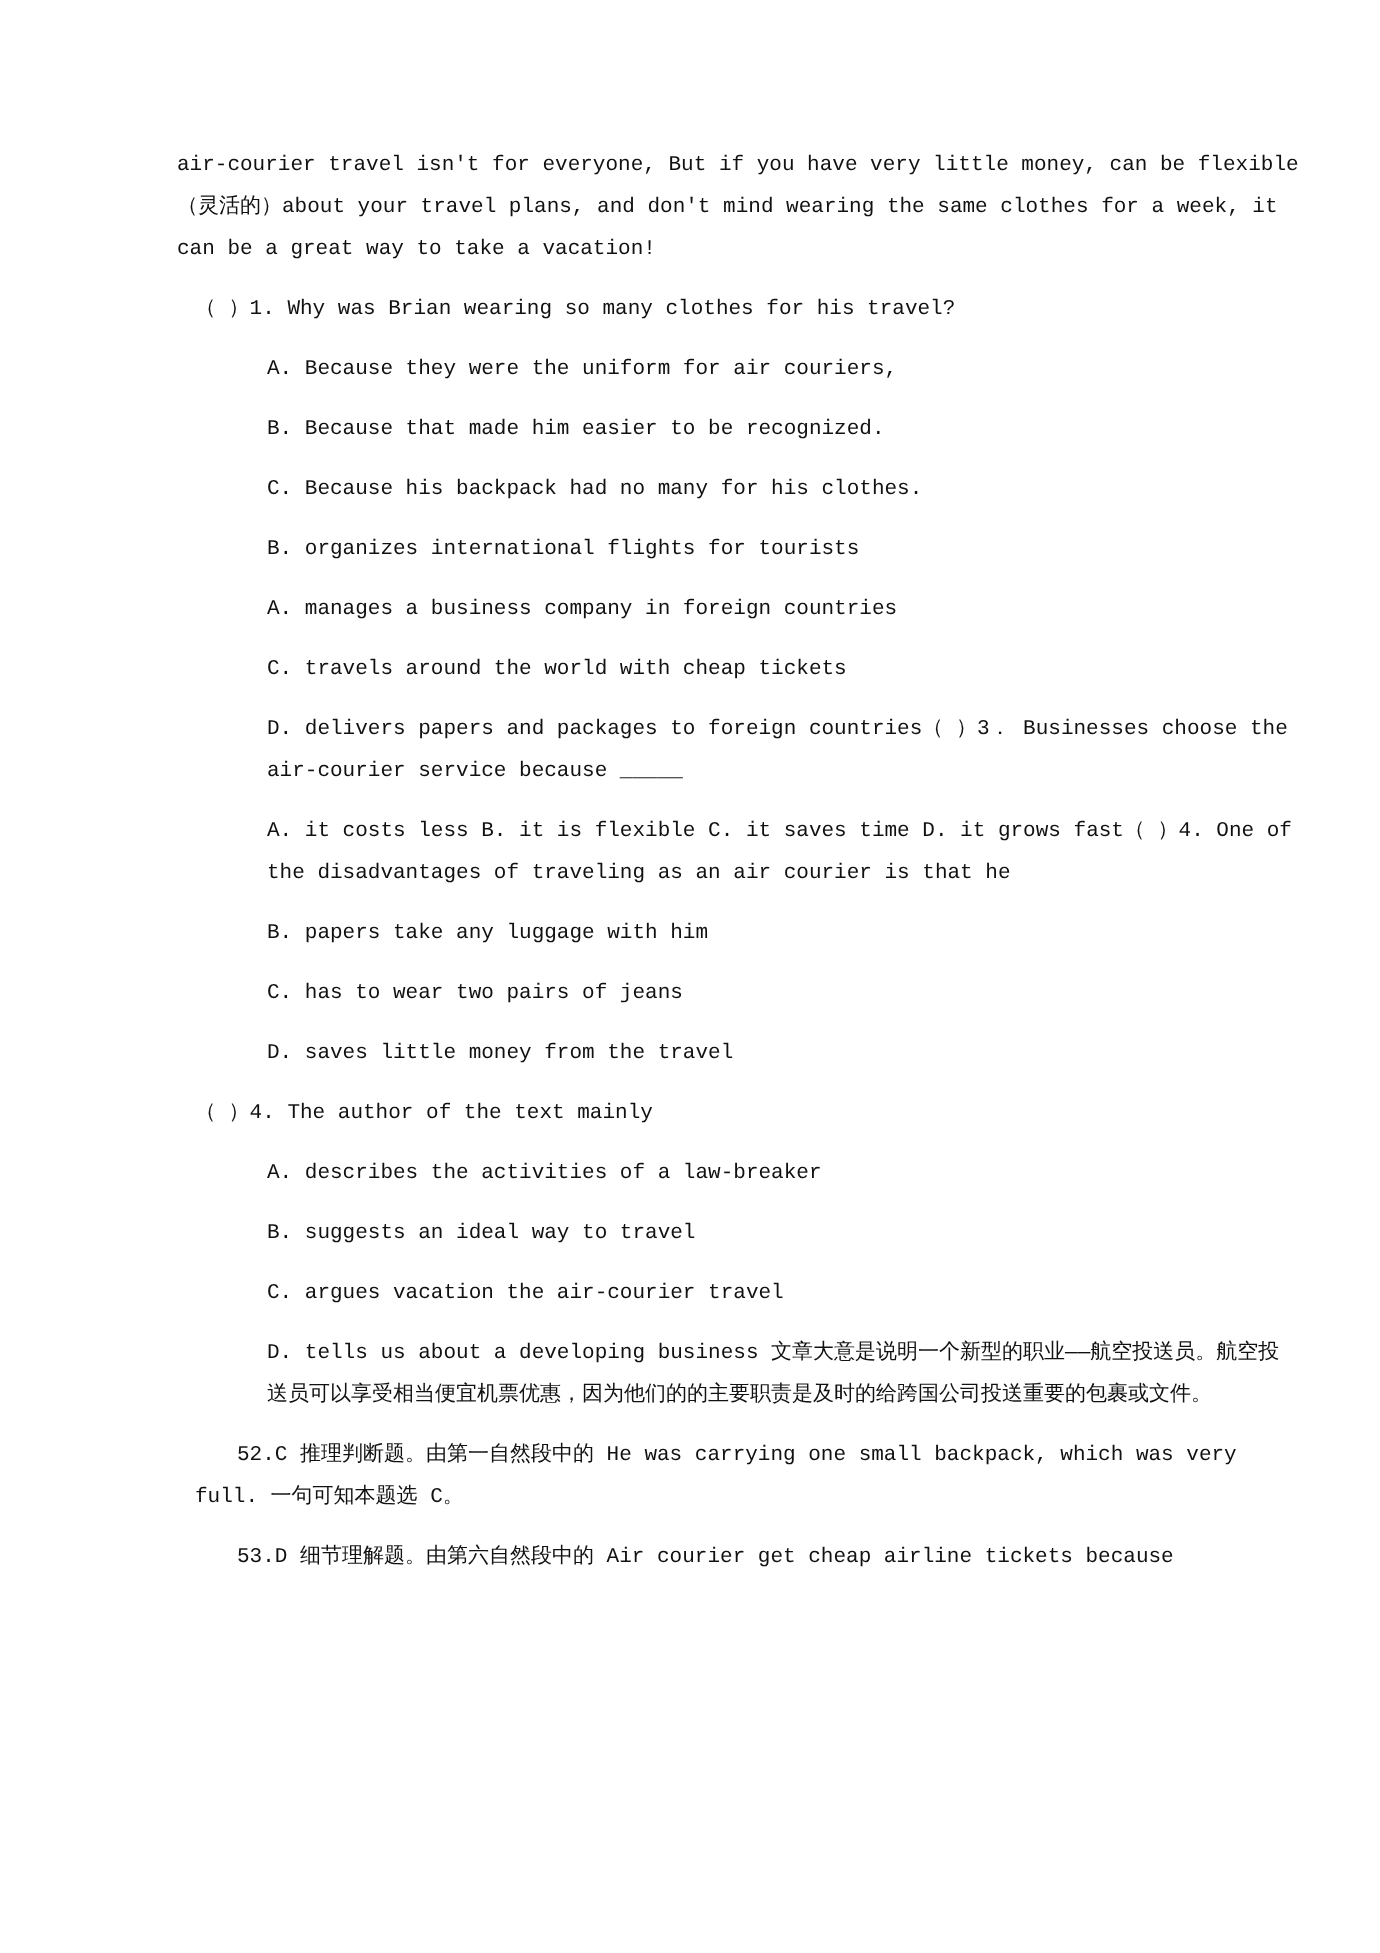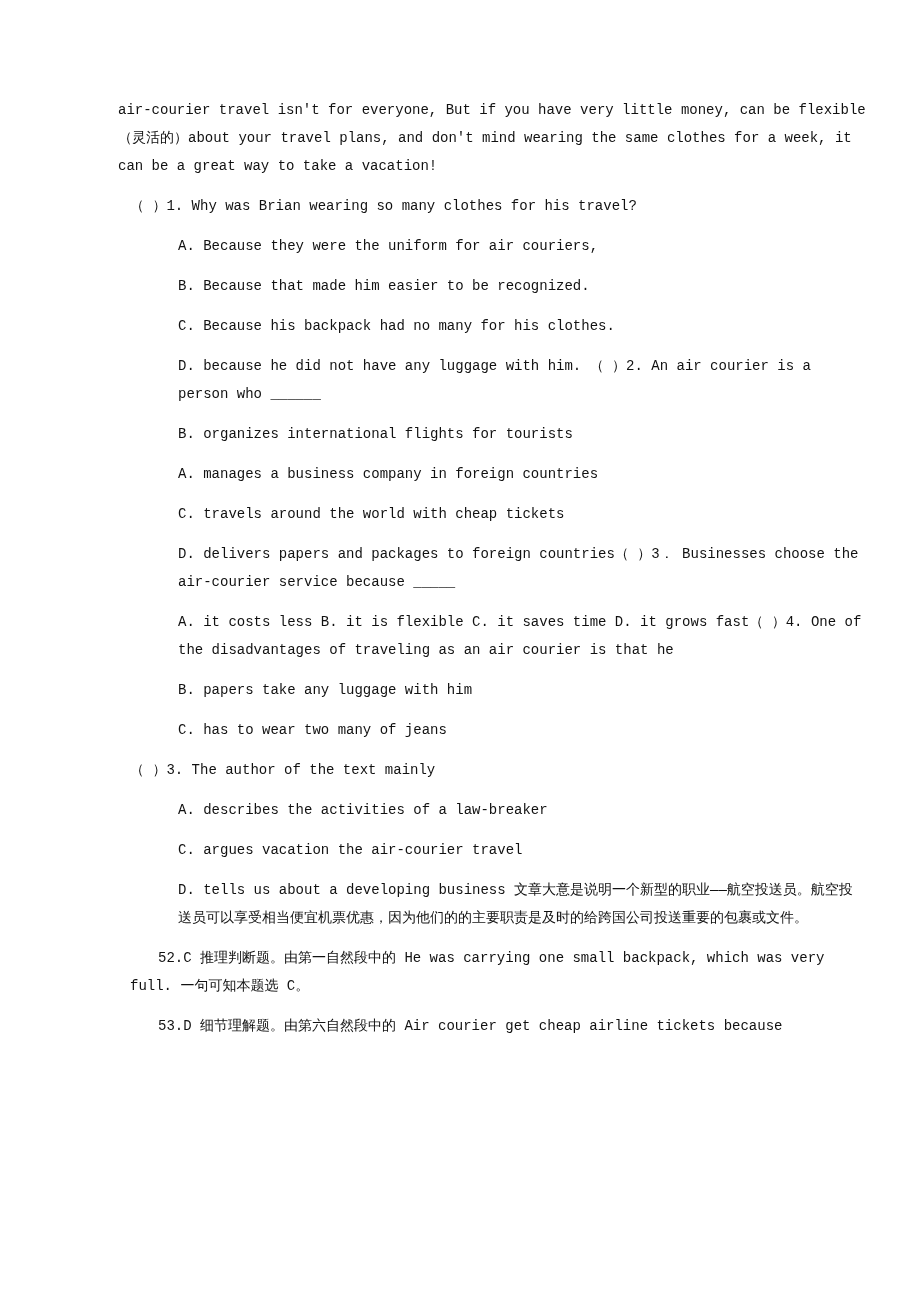--- a/index.html
+++ b/index.html
@@ -54,39 +54,40 @@
 
 <div class="content-block">
 
   <p class="paragraph">air-courier travel isn't for everyone, But if you have very little money, can be flexible（灵活的）about your travel plans, and don't mind wearing the same clothes for a week, it can be a great way to take a vacation!</p>
 
   <div class="question-block">
     <p class="paragraph">（ ）1. Why was Brian wearing so many clothes for his travel?</p>
     <p class="paragraph option">A. Because they were the uniform for air couriers,</p>
     <p class="paragraph option">B. Because that made him easier to be recognized.</p>
     <p class="paragraph option">C. Because his backpack had no many for his clothes.</p>
-    <p class="paragraph option">D. because he did not have any luggage with him.  （ ）2. An air courier is a person who ______</p>
   </div>
 
   <div class="question-block">
     <p class="paragraph option">B. organizes international flights for tourists</p>
     <p class="paragraph option">A. manages a business company in foreign countries</p>
     <p class="paragraph option">C. travels around the world with cheap tickets</p>
     <p class="paragraph option">D. delivers papers and packages to foreign countries（ ）3． Businesses choose the air-courier service because _____</p>
   </div>
 
   <div class="question-block">
     <p class="paragraph option">A. it costs less      B. it is flexible      C. it saves time      D. it grows fast（ ）4. One of the disadvantages of traveling as an air courier is that he</p>
     <p class="paragraph option">B. papers take any luggage with him</p>
-    <p class="paragraph option">C. has to wear two many of jeans</p>
+    <p class="paragraph option">C. has to wear two pairs of jeans</p>
+    <p class="paragraph option">D. saves little money from the travel</p>
   </div>
 
   <div class="question-block">
-    <p class="paragraph">（ ）3. The author of the text mainly</p>
+    <p class="paragraph">（ ）4. The author of the text mainly</p>
     <p class="paragraph option">A. describes the activities of a law-breaker</p>
+    <p class="paragraph option">B. suggests an ideal way to travel</p>
     <p class="paragraph option">C. argues vacation the air-courier travel</p>
     <p class="paragraph option">D. tells us about a developing business 文章大意是说明一个新型的职业——航空投送员。航空投送员可以享受相当便宜机票优惠，因为他们的的主要职责是及时的给跨国公司投送重要的包裹或文件。</p>
   </div>
 
   <div class="chinese-section">
     <p class="paragraph">　　52.C 推理判断题。由第一自然段中的 He was carrying one small backpack, which was very full. 一句可知本题选 C。</p>
     <p class="paragraph">　　53.D 细节理解题。由第六自然段中的 Air courier get cheap airline tickets because</p>
   </div>
 
 </div>

